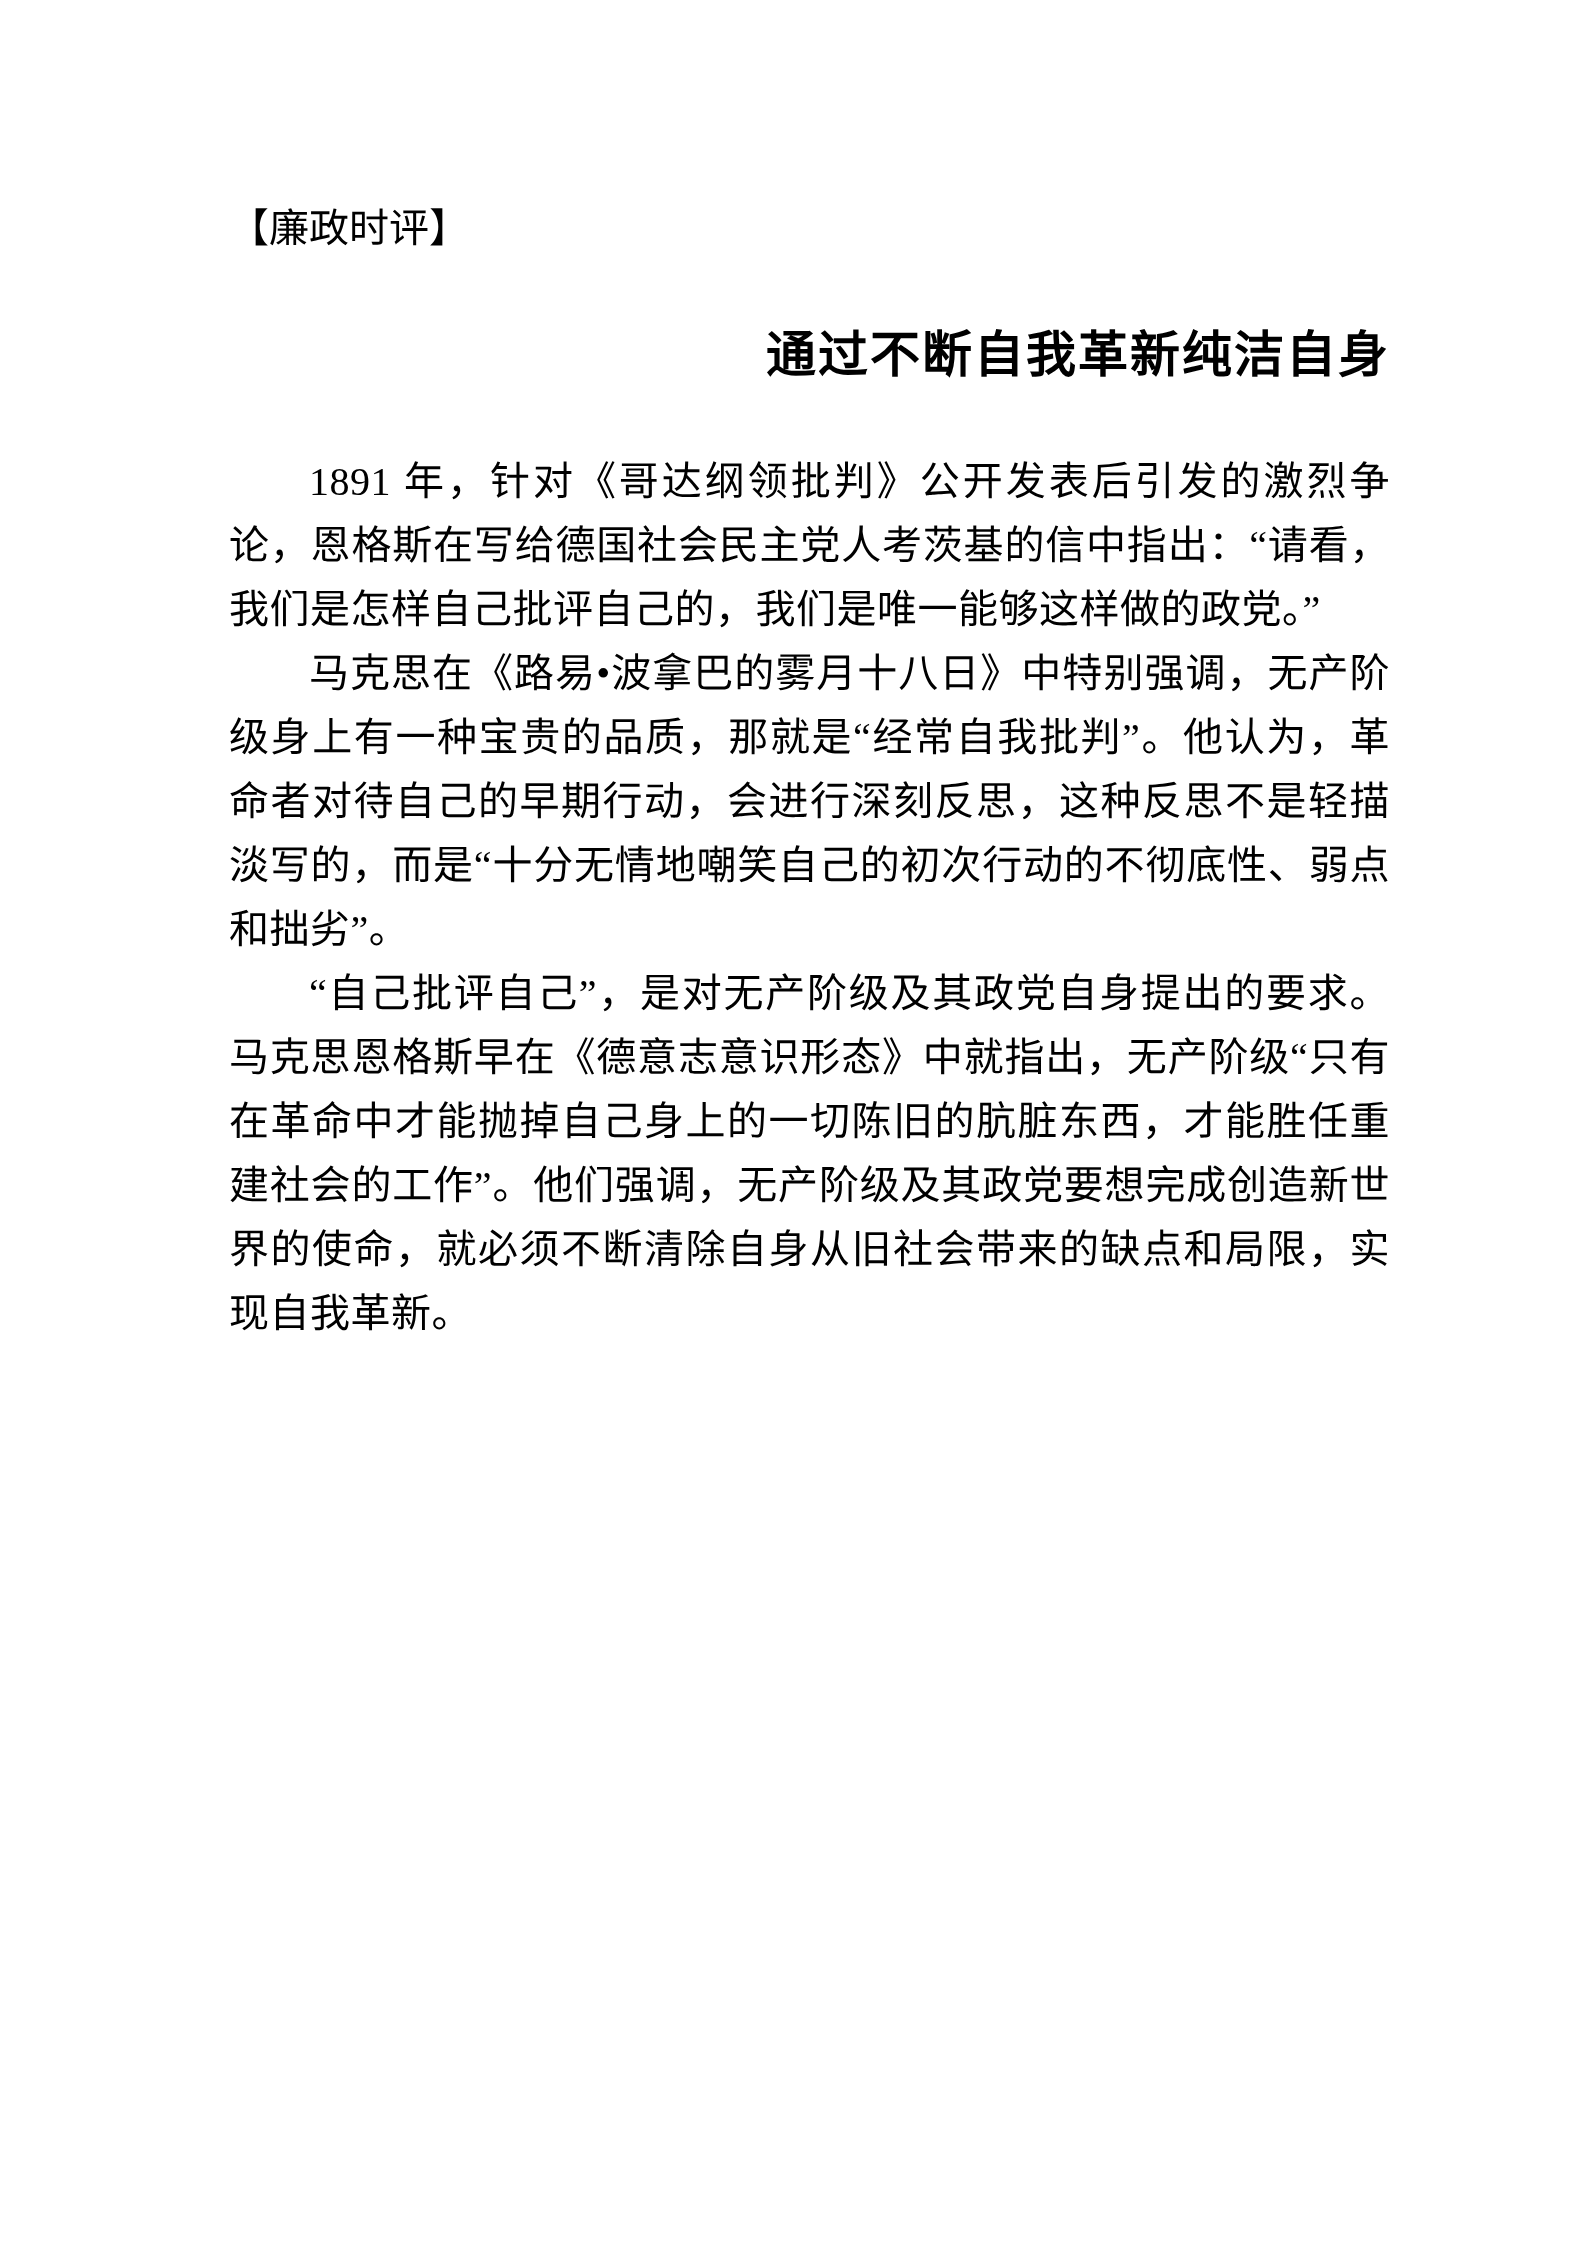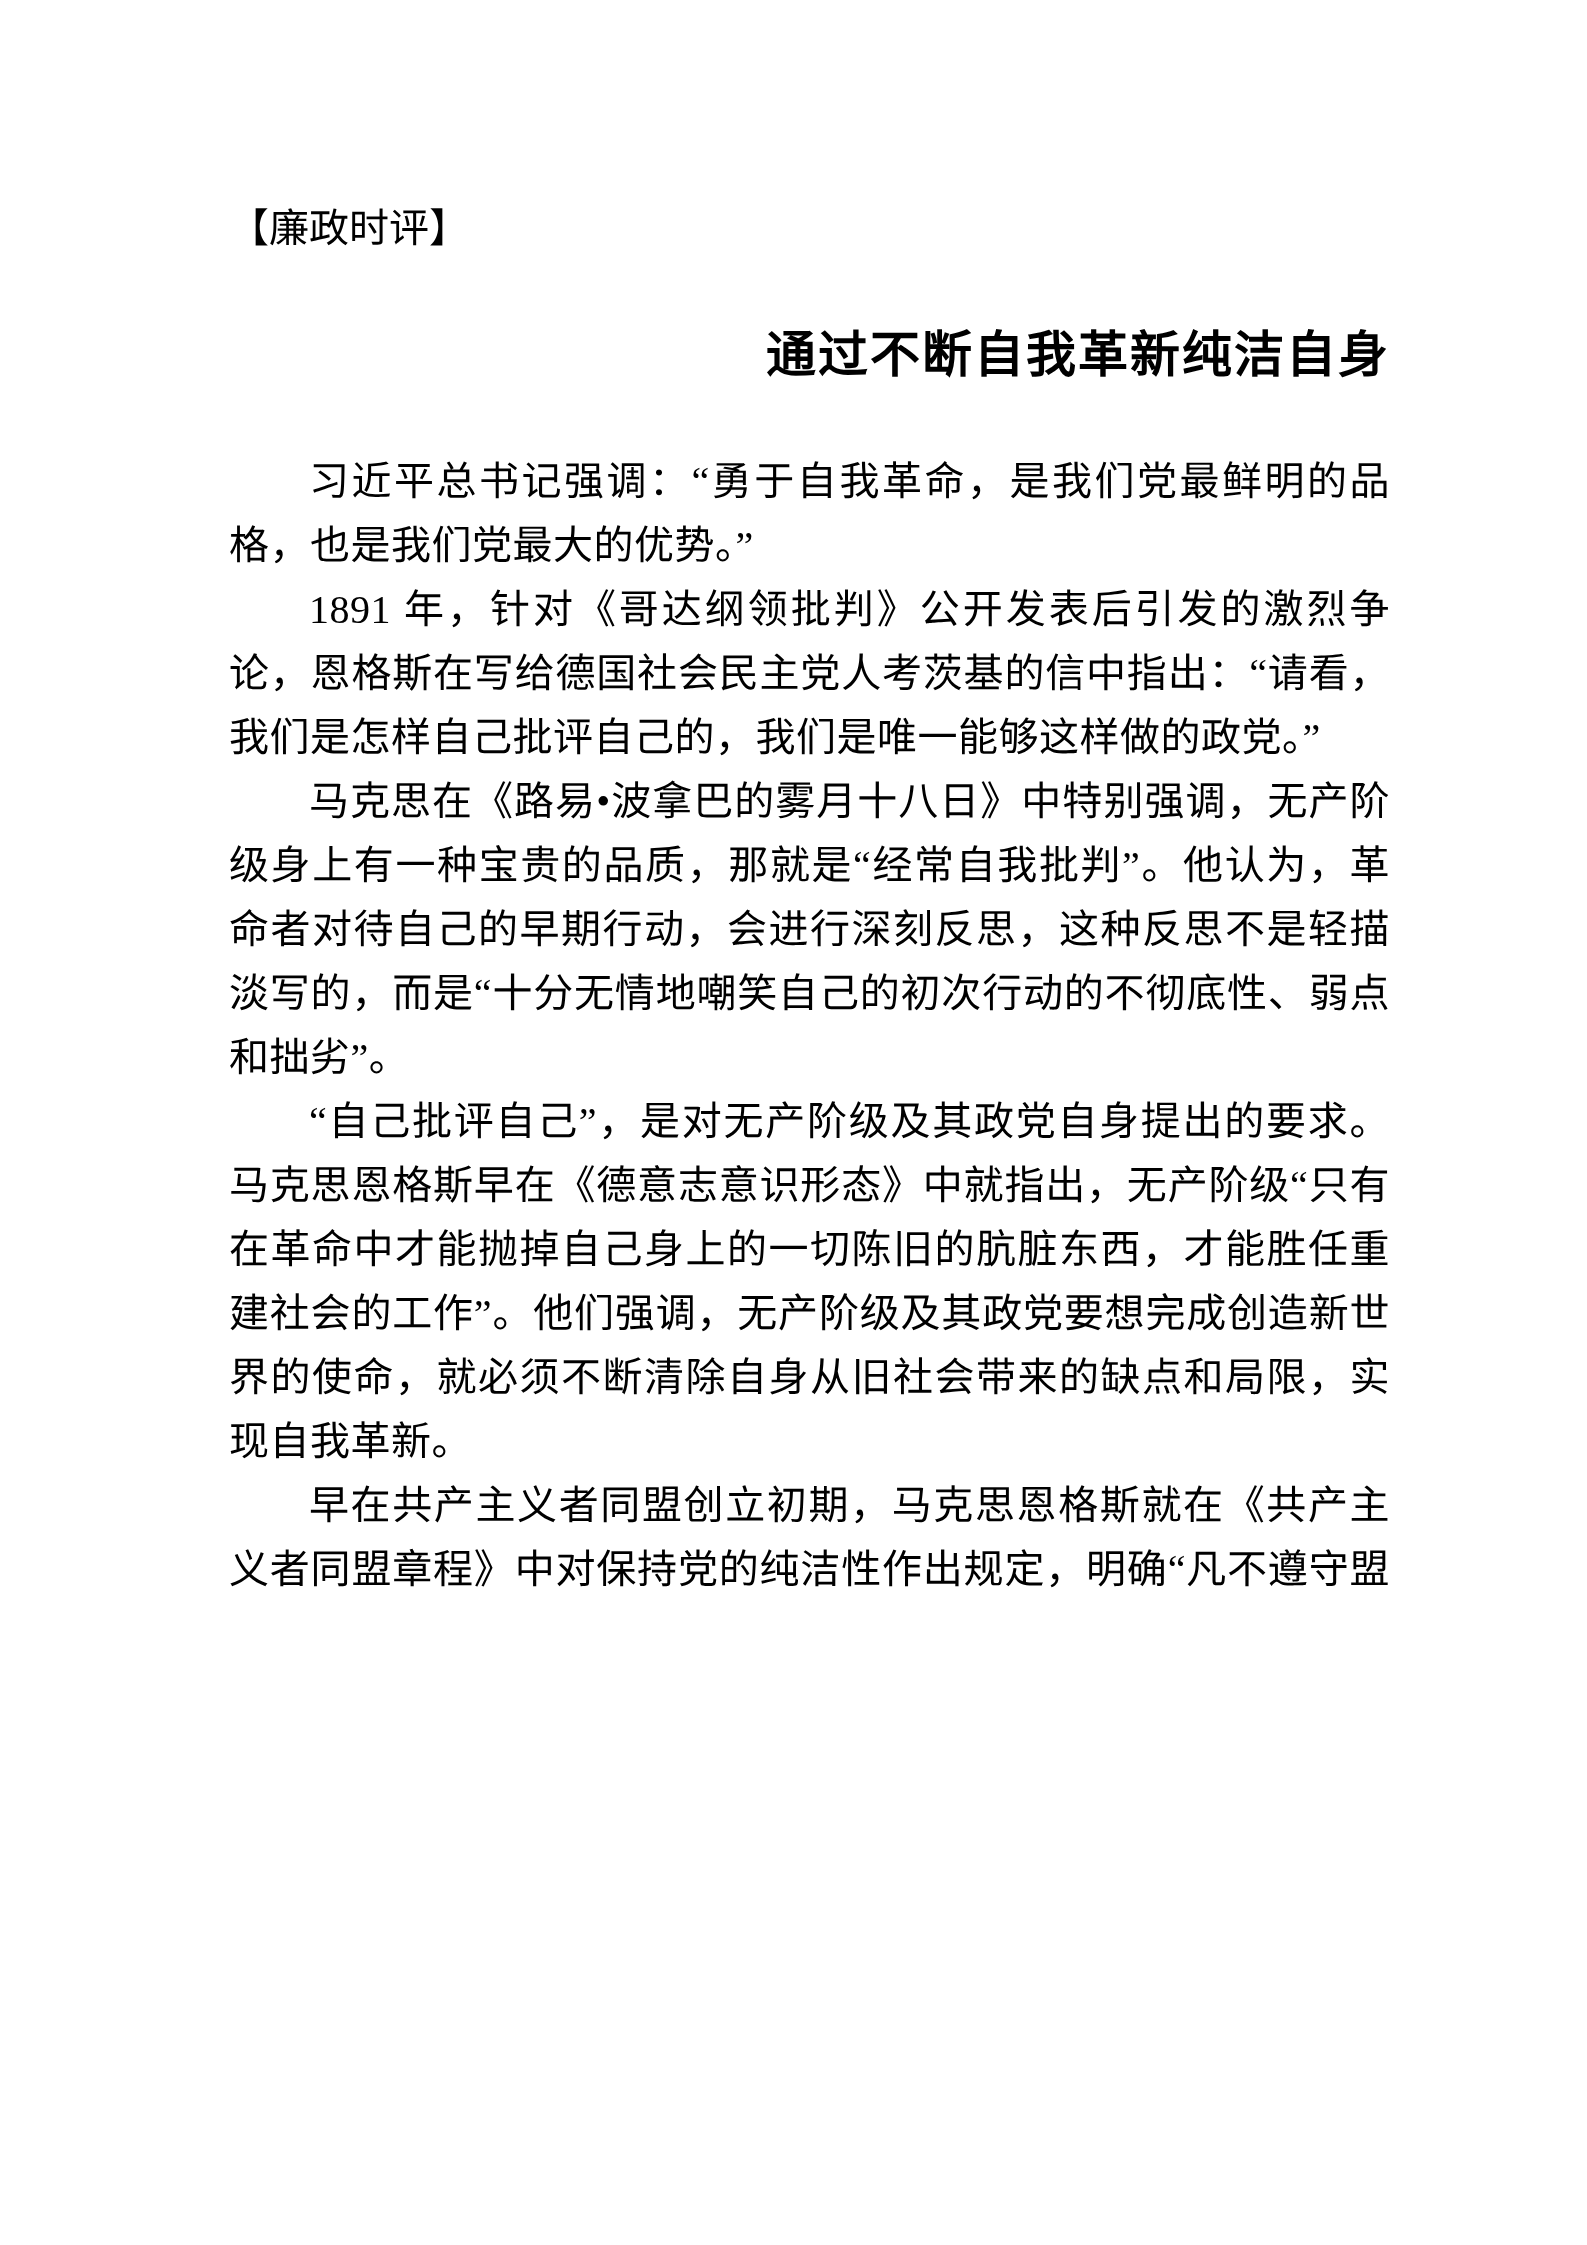--- a/index.html
+++ b/index.html
@@ -57,21 +57,19 @@
 </style>
 </head>
 <body>
 
 <div class="page">
   <div class="content">
     <div class="section-header">【廉政时评】</div>
 
     <h1 class="doc-title">通过不断自我革新纯洁自身</h1>
 
-    <p class="para">习近平总书记强调：“勇于自我革命，是我们党最鲜明的品格，也是我们党最大的优势。”</p>
     <p class="para">1891 年，针对《哥达纲领批判》公开发表后引发的激烈争论，恩格斯在写给德国社会民主党人考茨基的信中指出：“请看，我们是怎样自己批评自己的，我们是唯一能够这样做的政党。”</p>
     <p class="para">马克思在《路易•波拿巴的雾月十八日》中特别强调，无产阶级身上有一种宝贵的品质，那就是“经常自我批判”。他认为，革命者对待自己的早期行动，会进行深刻反思，这种反思不是轻描淡写的，而是“十分无情地嘲笑自己的初次行动的不彻底性、弱点和拙劣”。</p>
     <p class="para">“自己批评自己”，是对无产阶级及其政党自身提出的要求。马克思恩格斯早在《德意志意识形态》中就指出，无产阶级“只有在革命中才能抛掉自己身上的一切陈旧的肮脏东西，才能胜任重建社会的工作”。他们强调，无产阶级及其政党要想完成创造新世界的使命，就必须不断清除自身从旧社会带来的缺点和局限，实现自我革新。</p>
-    <p class="para">早在共产主义者同盟创立初期，马克思恩格斯就在《共产主义者同盟章程》中对保持党的纯洁性作出规定，明确“凡不遵守盟员</p>
   </div>
 
   <div class="page-footer">- 2 -</div>
 </div>
 
 </body></html>

